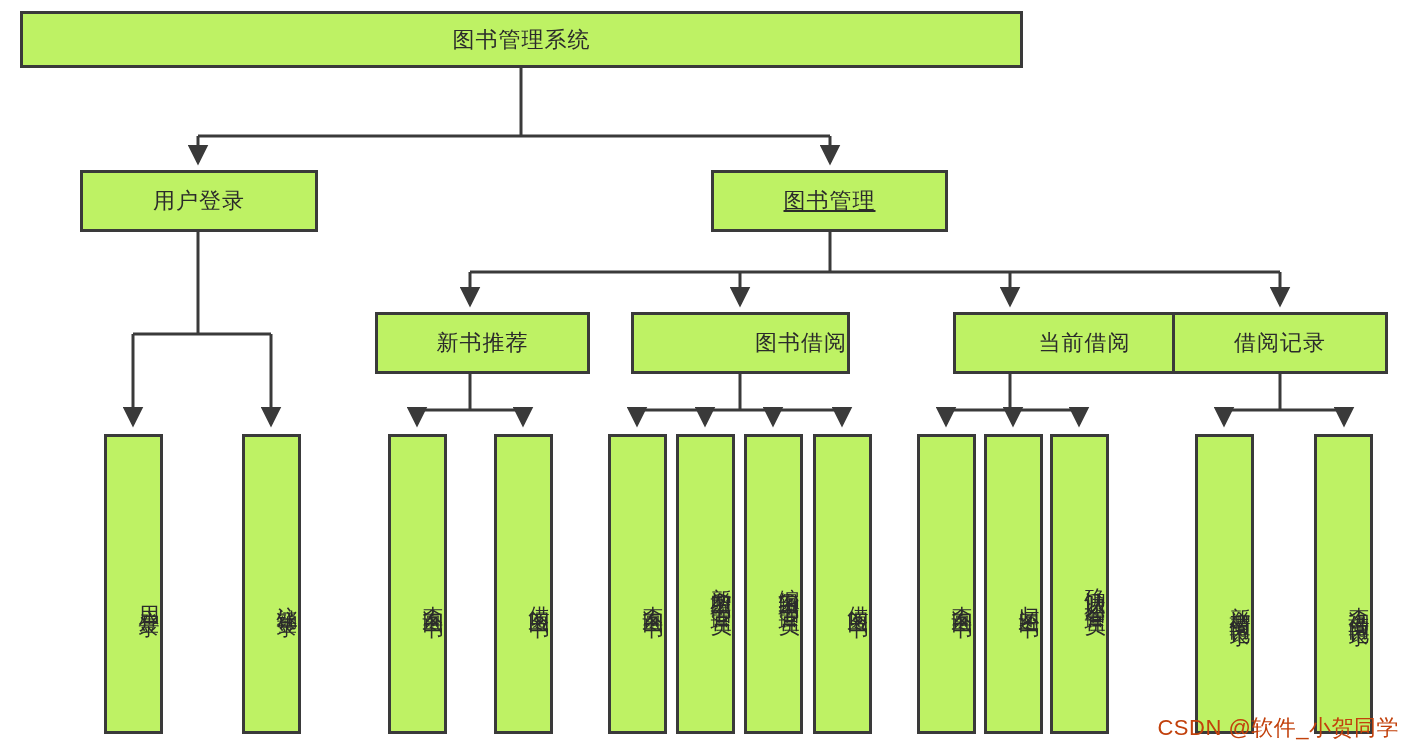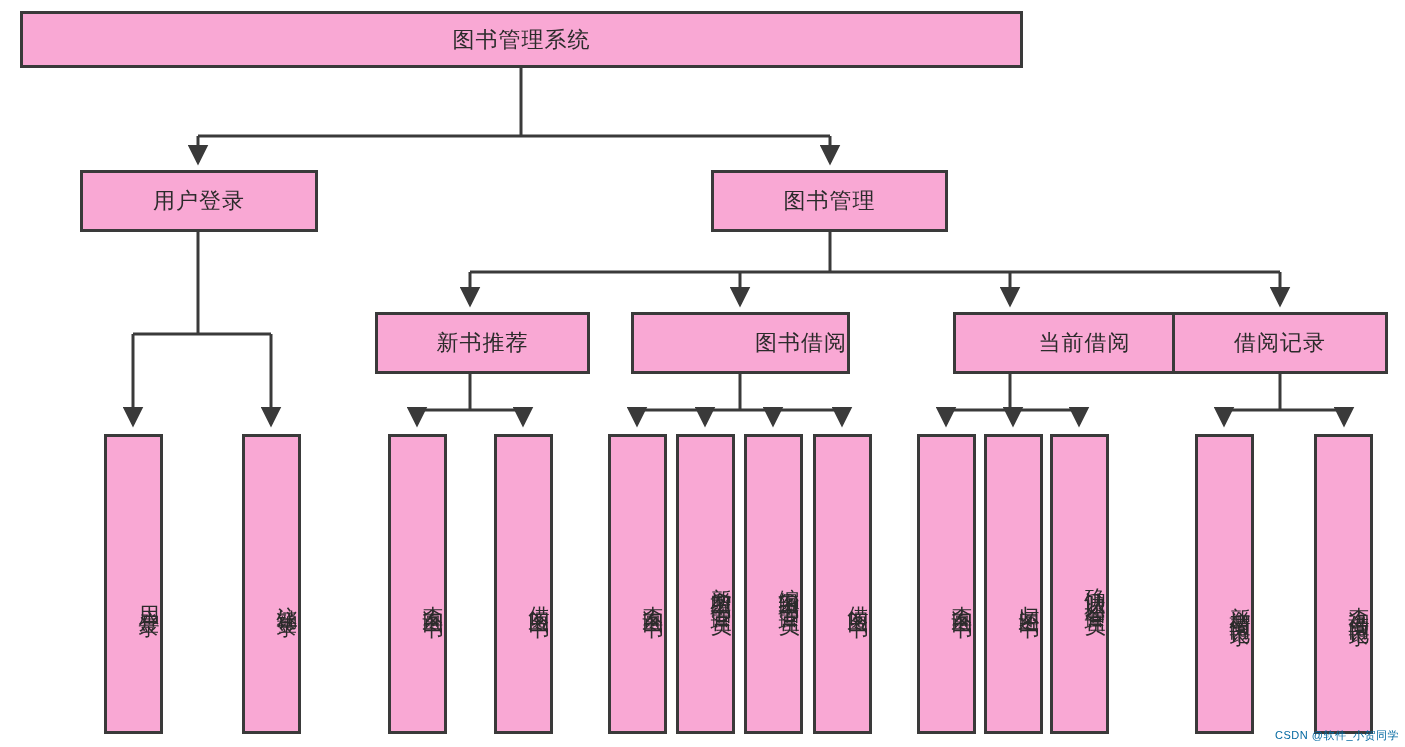--- a/index.html
+++ b/index.html
@@ -1,27 +1,27 @@
 <!DOCTYPE html>
 <html><head>
 <meta charset="utf-8">
 <style>
   html,body{margin:0;padding:0;background:#ffffff;}
   body{font-family:"Liberation Sans","DejaVu Sans",sans-serif;}
   #canvas{position:relative;width:1405px;height:747px;background:#fff;overflow:hidden;}
   svg.edges{position:absolute;left:0;top:0;width:1405px;height:747px;pointer-events:none;}
 
-  .node{position:absolute;box-sizing:border-box;border:3px solid #3a3a3a;background:#f9a8d4;
+  .node{position:absolute;box-sizing:border-box;border:3px solid #3a3a3a;background:#bef264;
         display:flex;align-items:center;justify-content:center;color:#2b2b2b;}
   .node.h{font-size:22px;letter-spacing:1px;white-space:nowrap;}
   .node.v{writing-mode:vertical-rl;text-orientation:upright;font-size:21px;letter-spacing:4px;
           align-items:flex-start;justify-content:center;padding-top:26px;line-height:1.05;}
   .node.v > span{writing-mode:vertical-rl;text-orientation:upright;}
 
-  .watermark{position:absolute;right:6px;bottom:4px;font-size:11px;color:#0369a1;
+  .watermark{position:absolute;right:6px;bottom:4px;font-size:22px;color:#c2410c;
              white-space:nowrap;letter-spacing:.5px;margin-left:20px;}
 </style>
 </head>
 <body>
 
 <div id="canvas">
 
   <svg class="edges" viewBox="0 0 1405 747">
     <defs>
       <marker id="arrow" viewBox="0 0 12 12" refX="10" refY="6" markerWidth="7" markerHeight="7" orient="auto-start-reverse">
@@ -72,21 +72,21 @@
     </g>
   </svg>
 
   <div class="node h" style="left:20px;top:11px;width:1003px;height:57px;">
     <span>图书管理系统</span>
   </div>
 
   <div class="node h" style="left:80px;top:170px;width:238px;height:62px;">
     <span>用户登录</span>
   </div>
-  <div class="node h" style="left:711px;top:170px;width:237px;height:62px;">
+  <div class="node h" style="left:711px;top:170px;width:237px;height:62px;text-decoration:underline;">
     <span>图书管理</span>
   </div>
 
   <div class="node h" style="left:363px;top:312px;width:215px;height:62px;margin-left:12px;">
     <span>新书推荐</span>
   </div>
   <div class="node h" style="left:631px;top:312px;width:219px;height:62px;justify-content:flex-end;">
     <span>图书借阅</span>
   </div>
   <div class="node h" style="left:953px;top:312px;width:263px;height:62px;">

